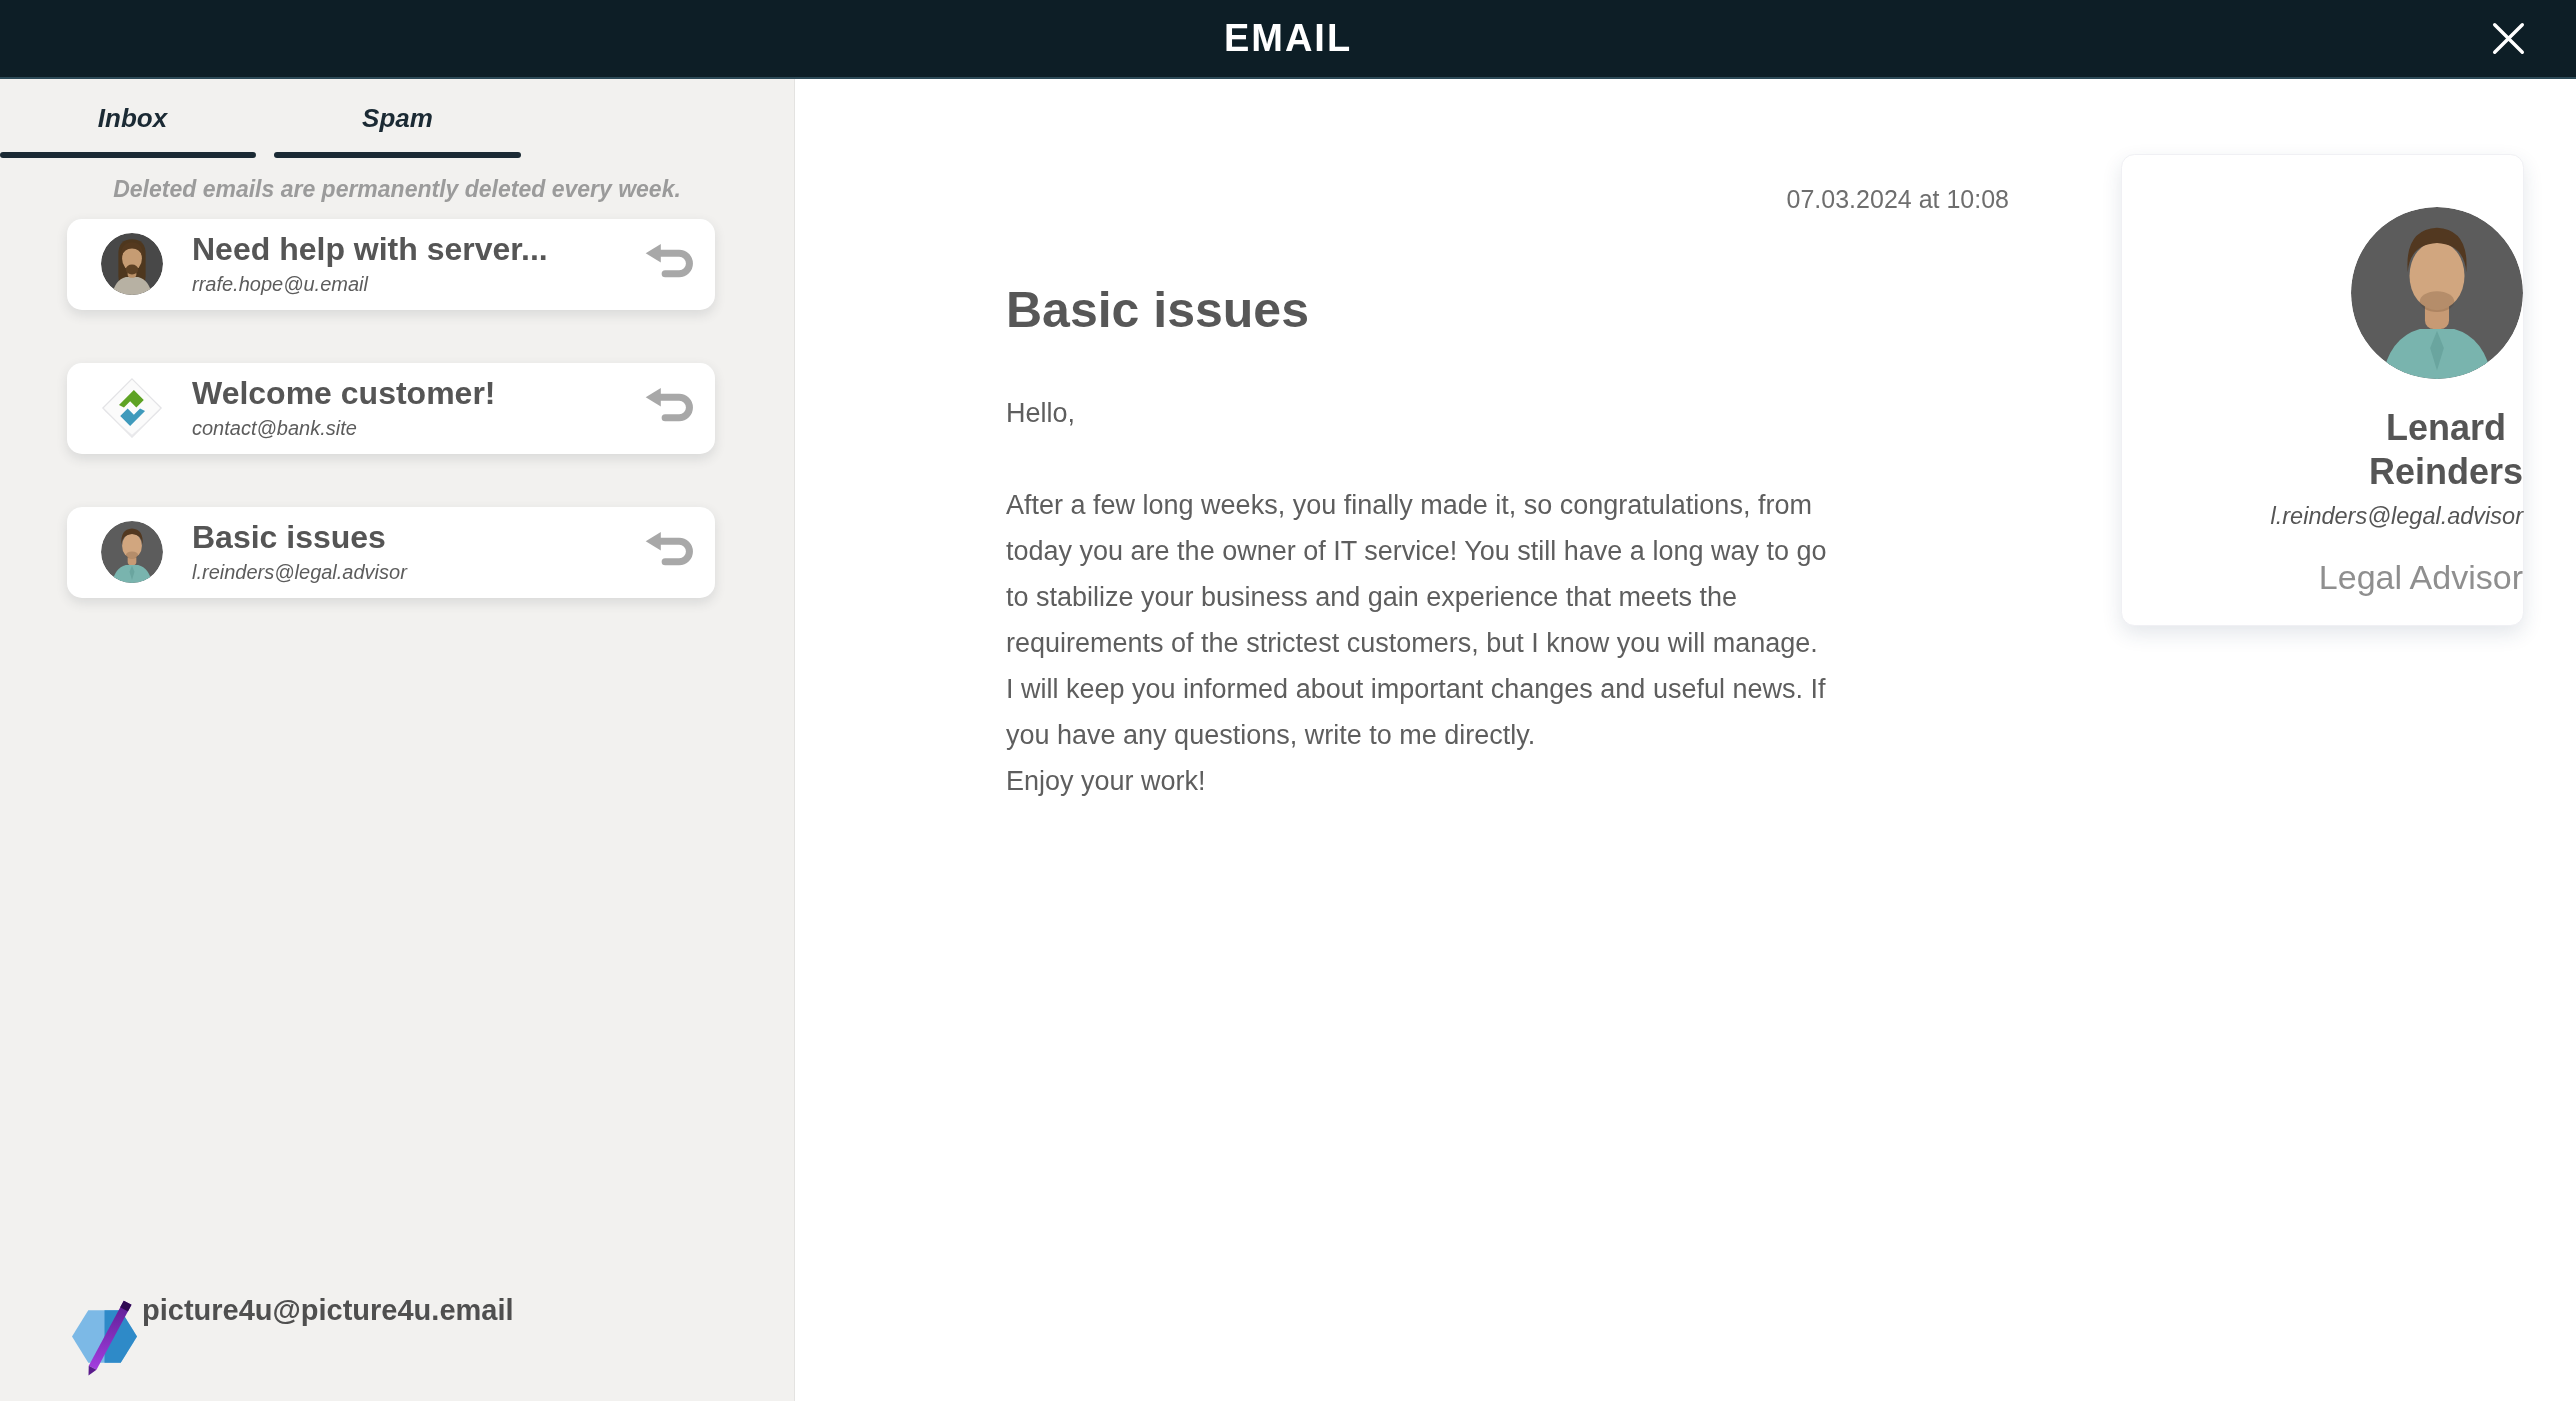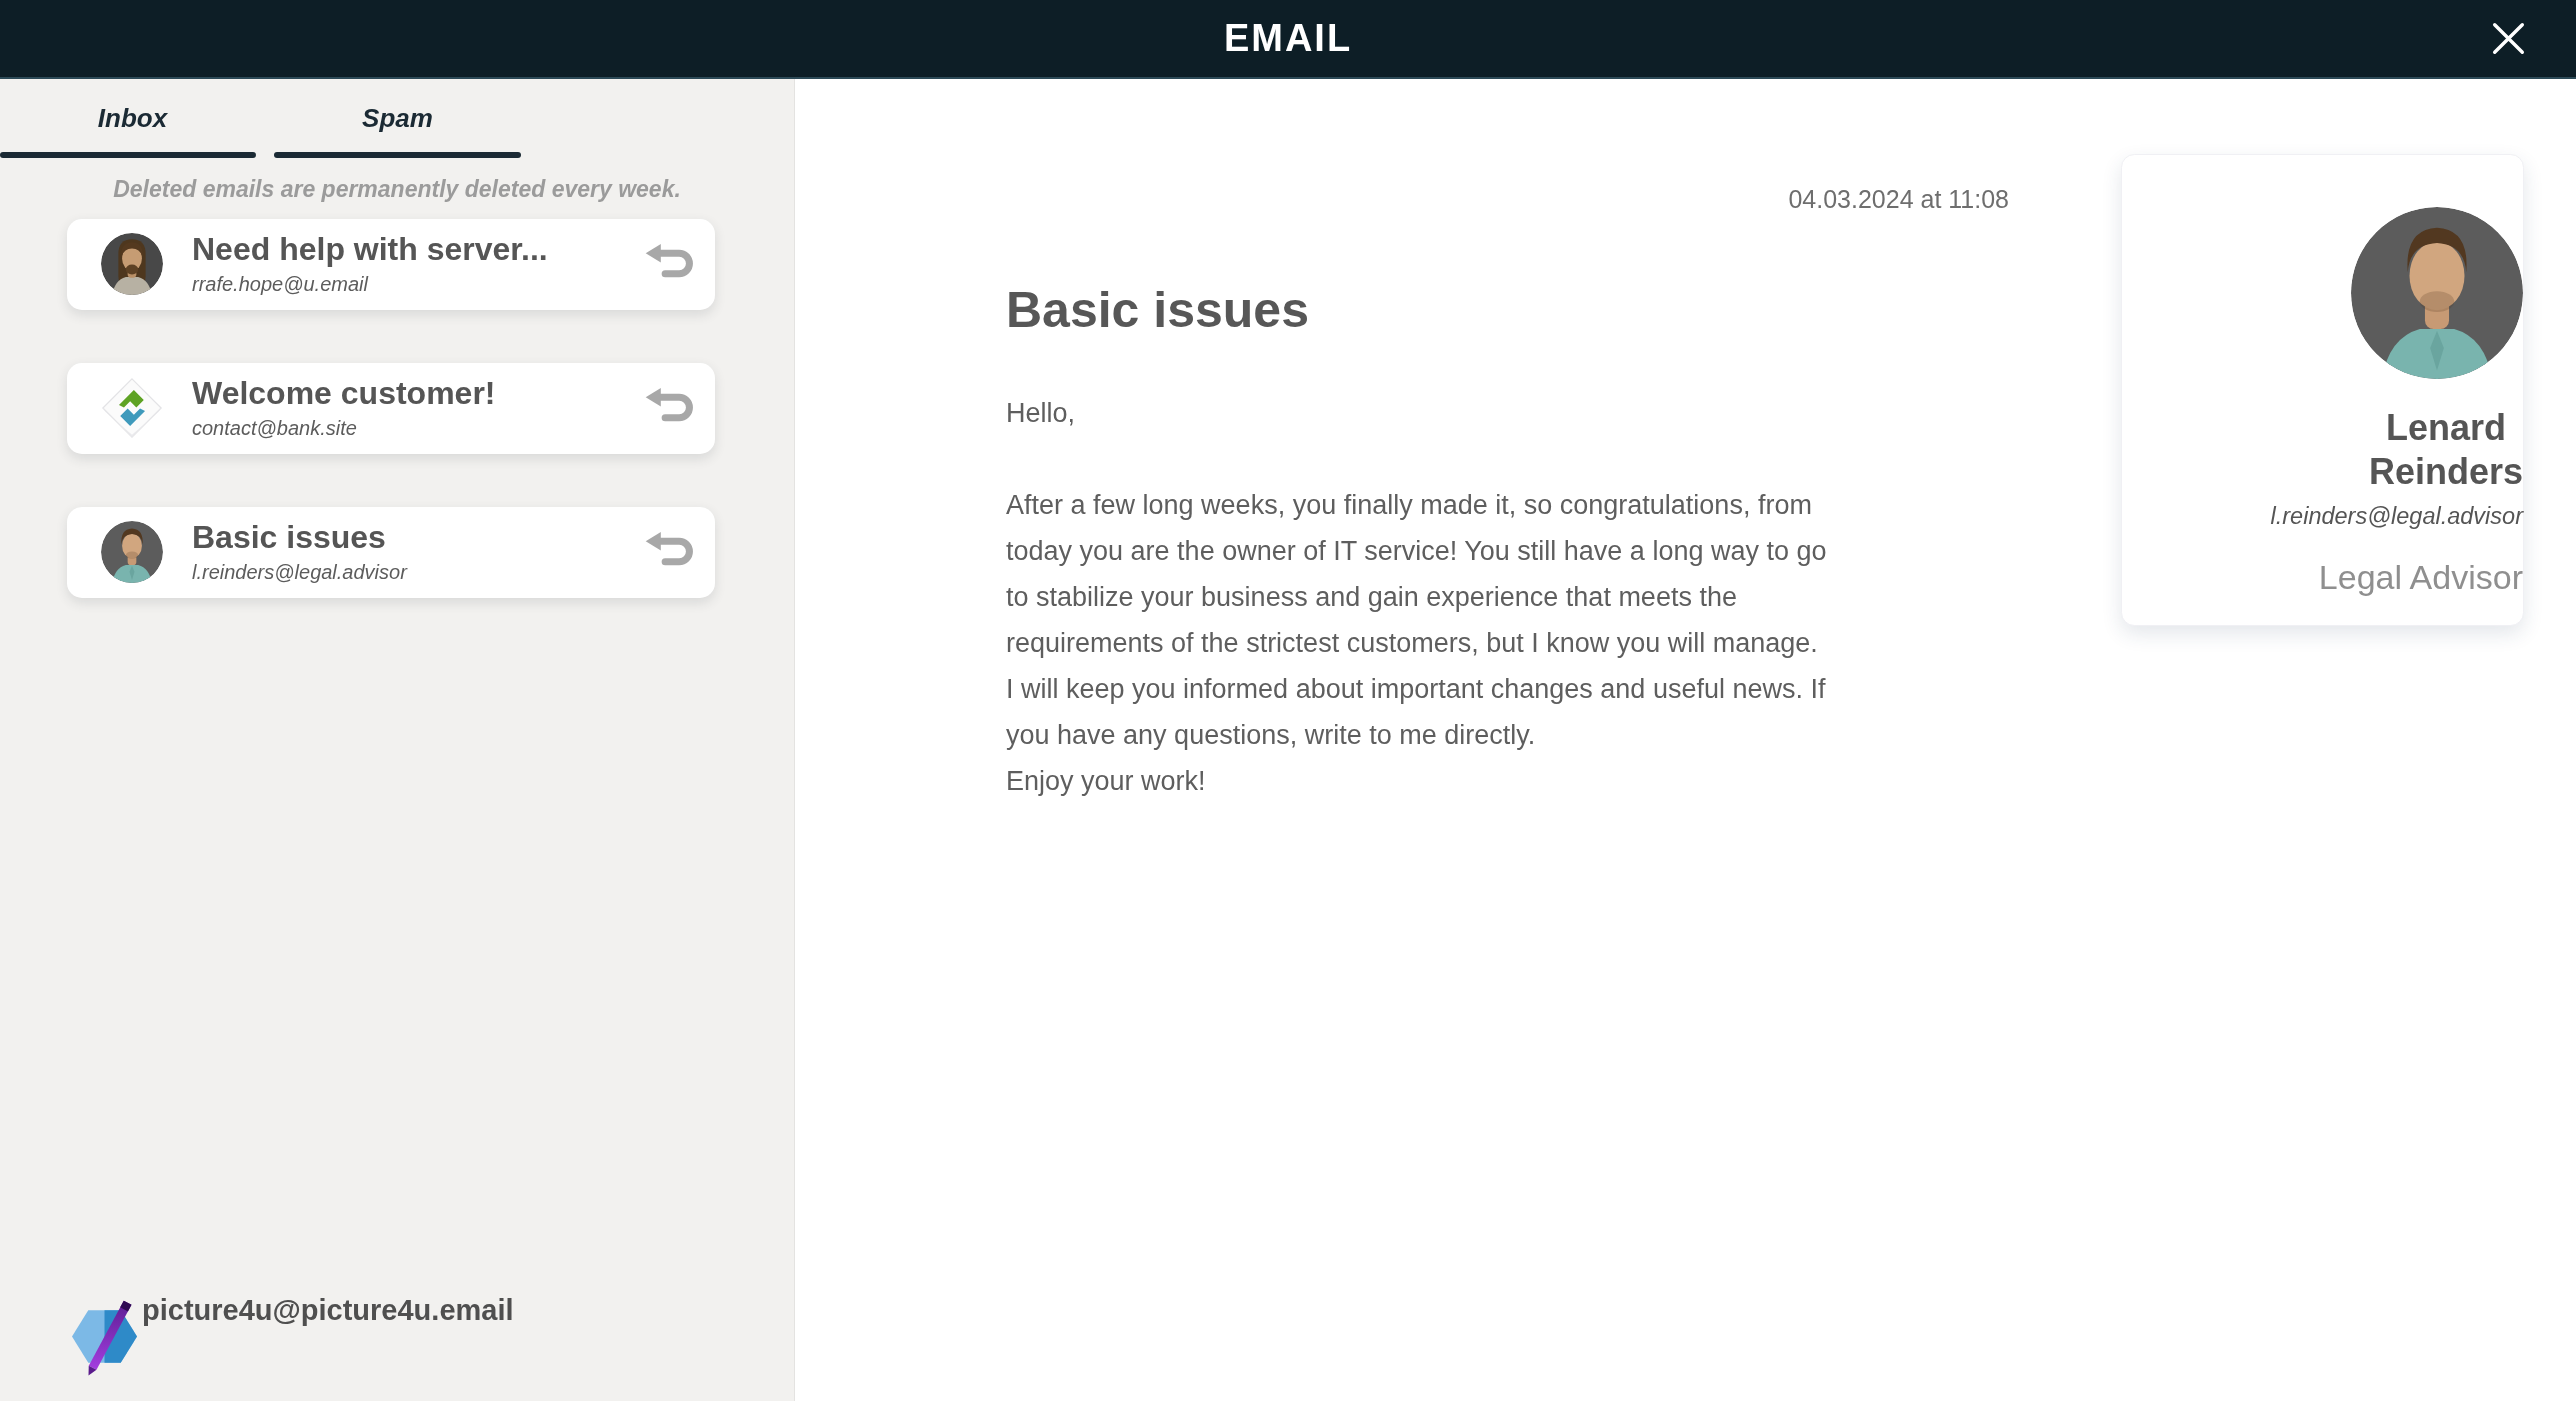--- a/index.html
+++ b/index.html
@@ -199,21 +199,21 @@
           <polygon points="90.8,8.7 103.2,15.3 97.5,25.9 85.1,19.3" fill="#2e0a52"></polygon>
           <polygon points="34.8,112.7 47.2,119.3 34.4,128.3" fill="#5a1b8c"></polygon>
         </svg>
       </div>
       <div class="account-email">picture4u@picture4u.email</div>
     </div>
 
   </aside>
 
   <main class="main">
-    <div class="msg-date">04.03.2024 at 11:08</div>
+    <div class="msg-date">07.03.2024 at 10:08</div>
     <h1 class="msg-subject" style="margin:0;">Basic issues</h1>
     <div class="msg-body">Hello,
 
 After a few long weeks, you finally made it, so congratulations, from
 today you are the owner of IT service! You still have a long way to go
 to stabilize your business and gain experience that meets the
 requirements of the strictest customers, but I know you will manage.
 I will keep you informed about important changes and useful news. If
 you have any questions, write to me directly.
 Enjoy your work!</div>

